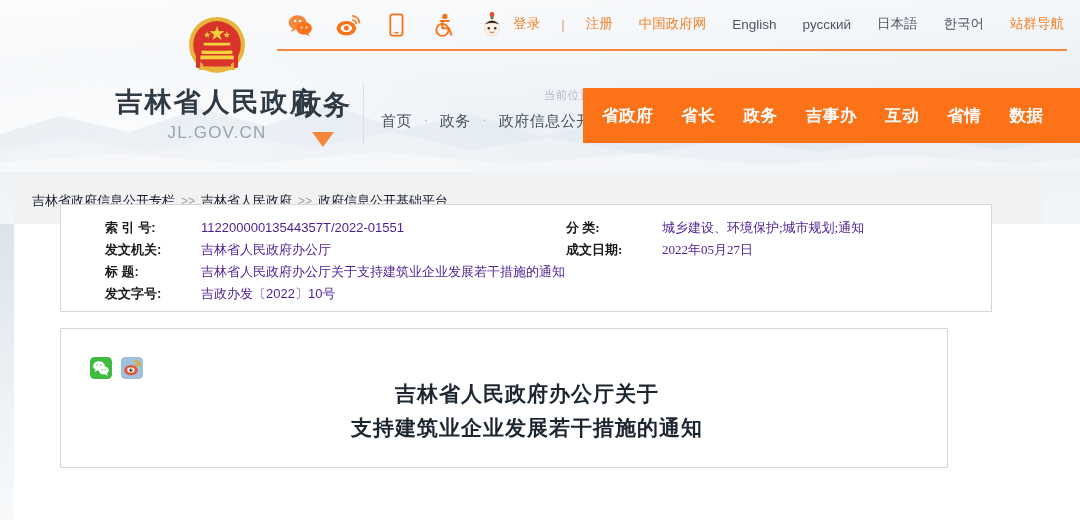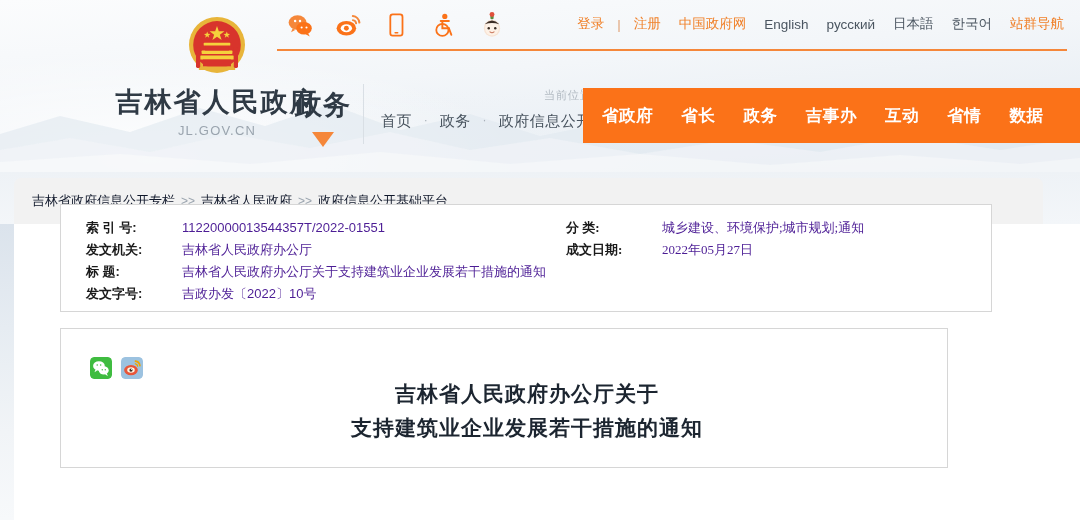--- a/index.html
+++ b/index.html
@@ -51,21 +51,21 @@
   .site-title {
     margin-top: 6px;
     font-size: 27px;
     font-weight: bold;
     color: #2f3a45;
     letter-spacing: 2px;
     line-height: 1.1;
   }
   .site-domain {
     margin-top: 5px;
-    font-size: 13px;
+    font-size: 17px;
     color: #9aa4ae;
     letter-spacing: 1.2px;
   }
 
   
   .social-row {
     position: absolute;
     left: 287px;
     top: 12px;
     display: flex;
@@ -80,21 +80,21 @@
 
   
   .toplinks {
     position: absolute;
     right: 16px;
     top: 15px;
     display: flex;
     align-items: center;
     font-size: 13.5px;
     color: #4a5560;
-    gap: 4px;
+    gap: 12px;
   }
   .toplinks .auth {
     color: #f0812a;
   }
   .toplinks .sep {
     color: #e0a276;
     margin: 0 9px;
     font-weight: 300;
   }
   .toplinks .lang {
@@ -266,21 +266,21 @@
     position: relative;
     width: 100%;
     height: 100%;
     padding: 14px 0 0 0;
     box-sizing: border-box;
   }
   .info-col {
     position: absolute;
     top: 14px;
   }
-  .info-col.left { left: 25px; }
+  .info-col.left { left: 44px; }
   .info-col.right { left: 505px; font-family: Liberation Serif, serif; }
 
   .info-row {
     display: flex;
     align-items: baseline;
     height: 21px;
     margin-bottom: 1px;
   }
   .info-label {
     width: 96px;

